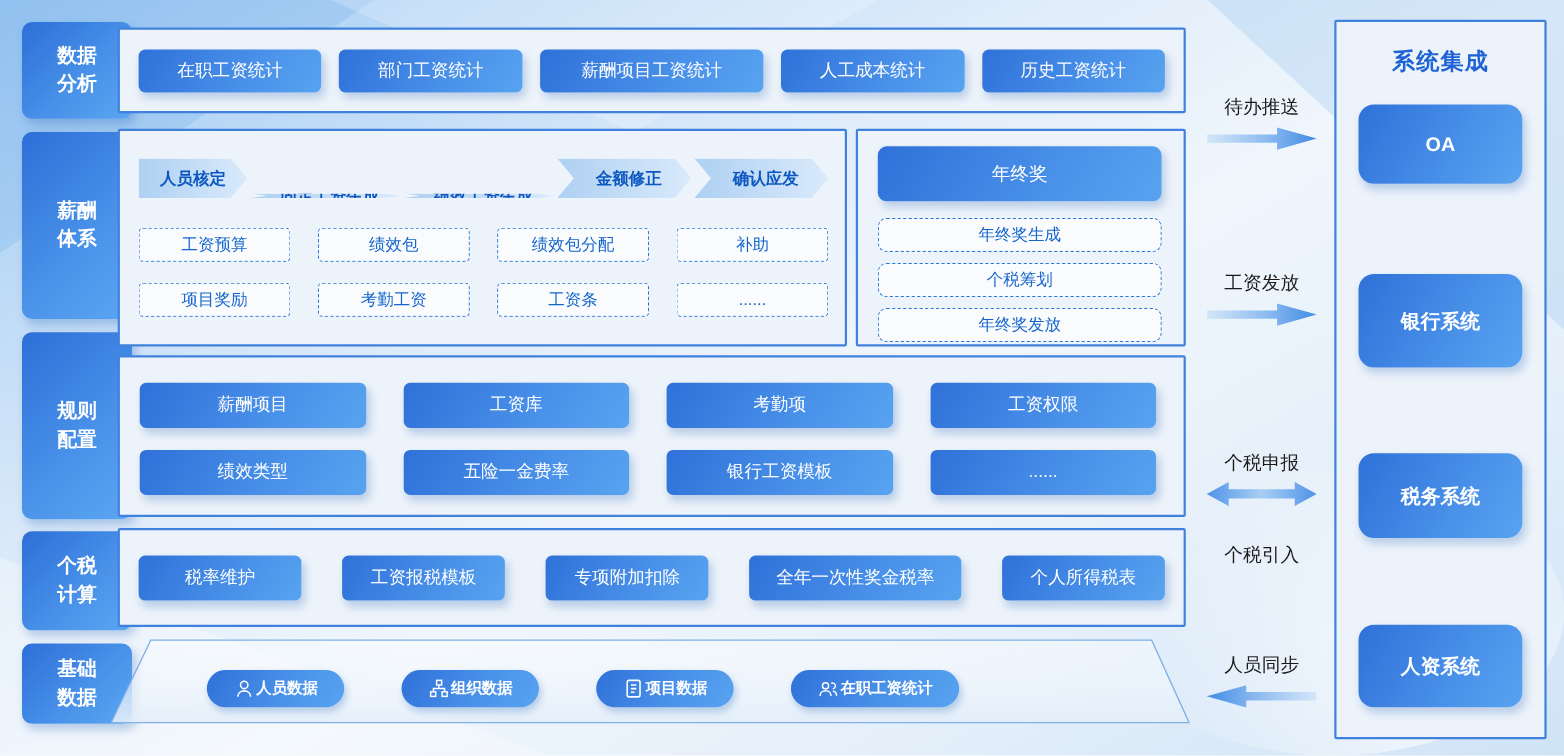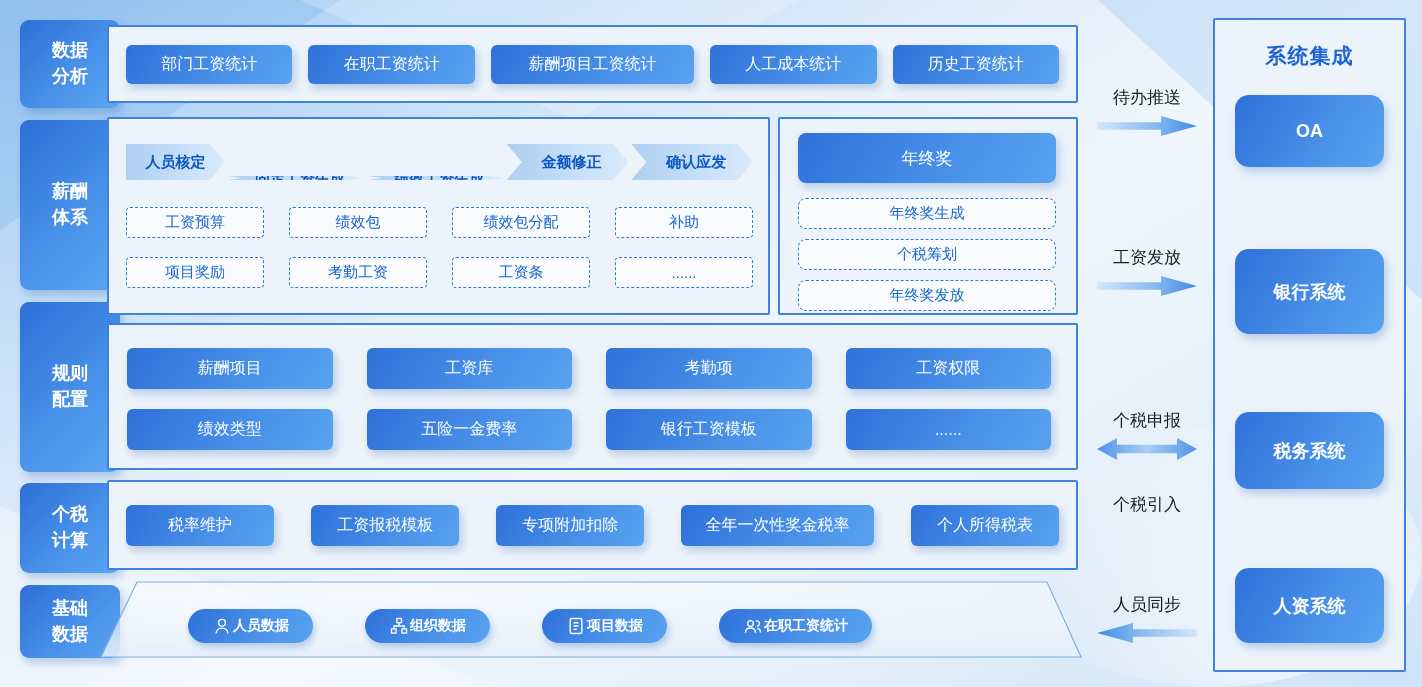--- a/index.html
+++ b/index.html
@@ -146,22 +146,22 @@
       <span>规则配置</span>
     </div>
   <div class="side-block" style="top:483px;height:90px;">
       <span>个税计算</span>
     </div>
   <div class="side-block" style="top:585px;height:73px;">
       <span>基础数据</span>
     </div>
 
   <div class="sec-box row1" style="left:107px;top:25px;width:971px;height:78px;">
+    <div class="btn-solid">在职工资统计</div>
     <div class="btn-solid">部门工资统计</div>
-    <div class="btn-solid">在职工资统计</div>
     <div class="btn-solid wide">薪酬项目工资统计</div>
     <div class="btn-solid">人工成本统计</div>
     <div class="btn-solid">历史工资统计</div>
   </div>
 
   <div class="sec-box" style="left:107px;top:117px;width:663px;height:198px;">
     <div class="flow">
       <div class="flow-step">人员核定</div>
       <div class="flow-step">固定工资生成</div>
       <div class="flow-step">绩效工资生成</div>

